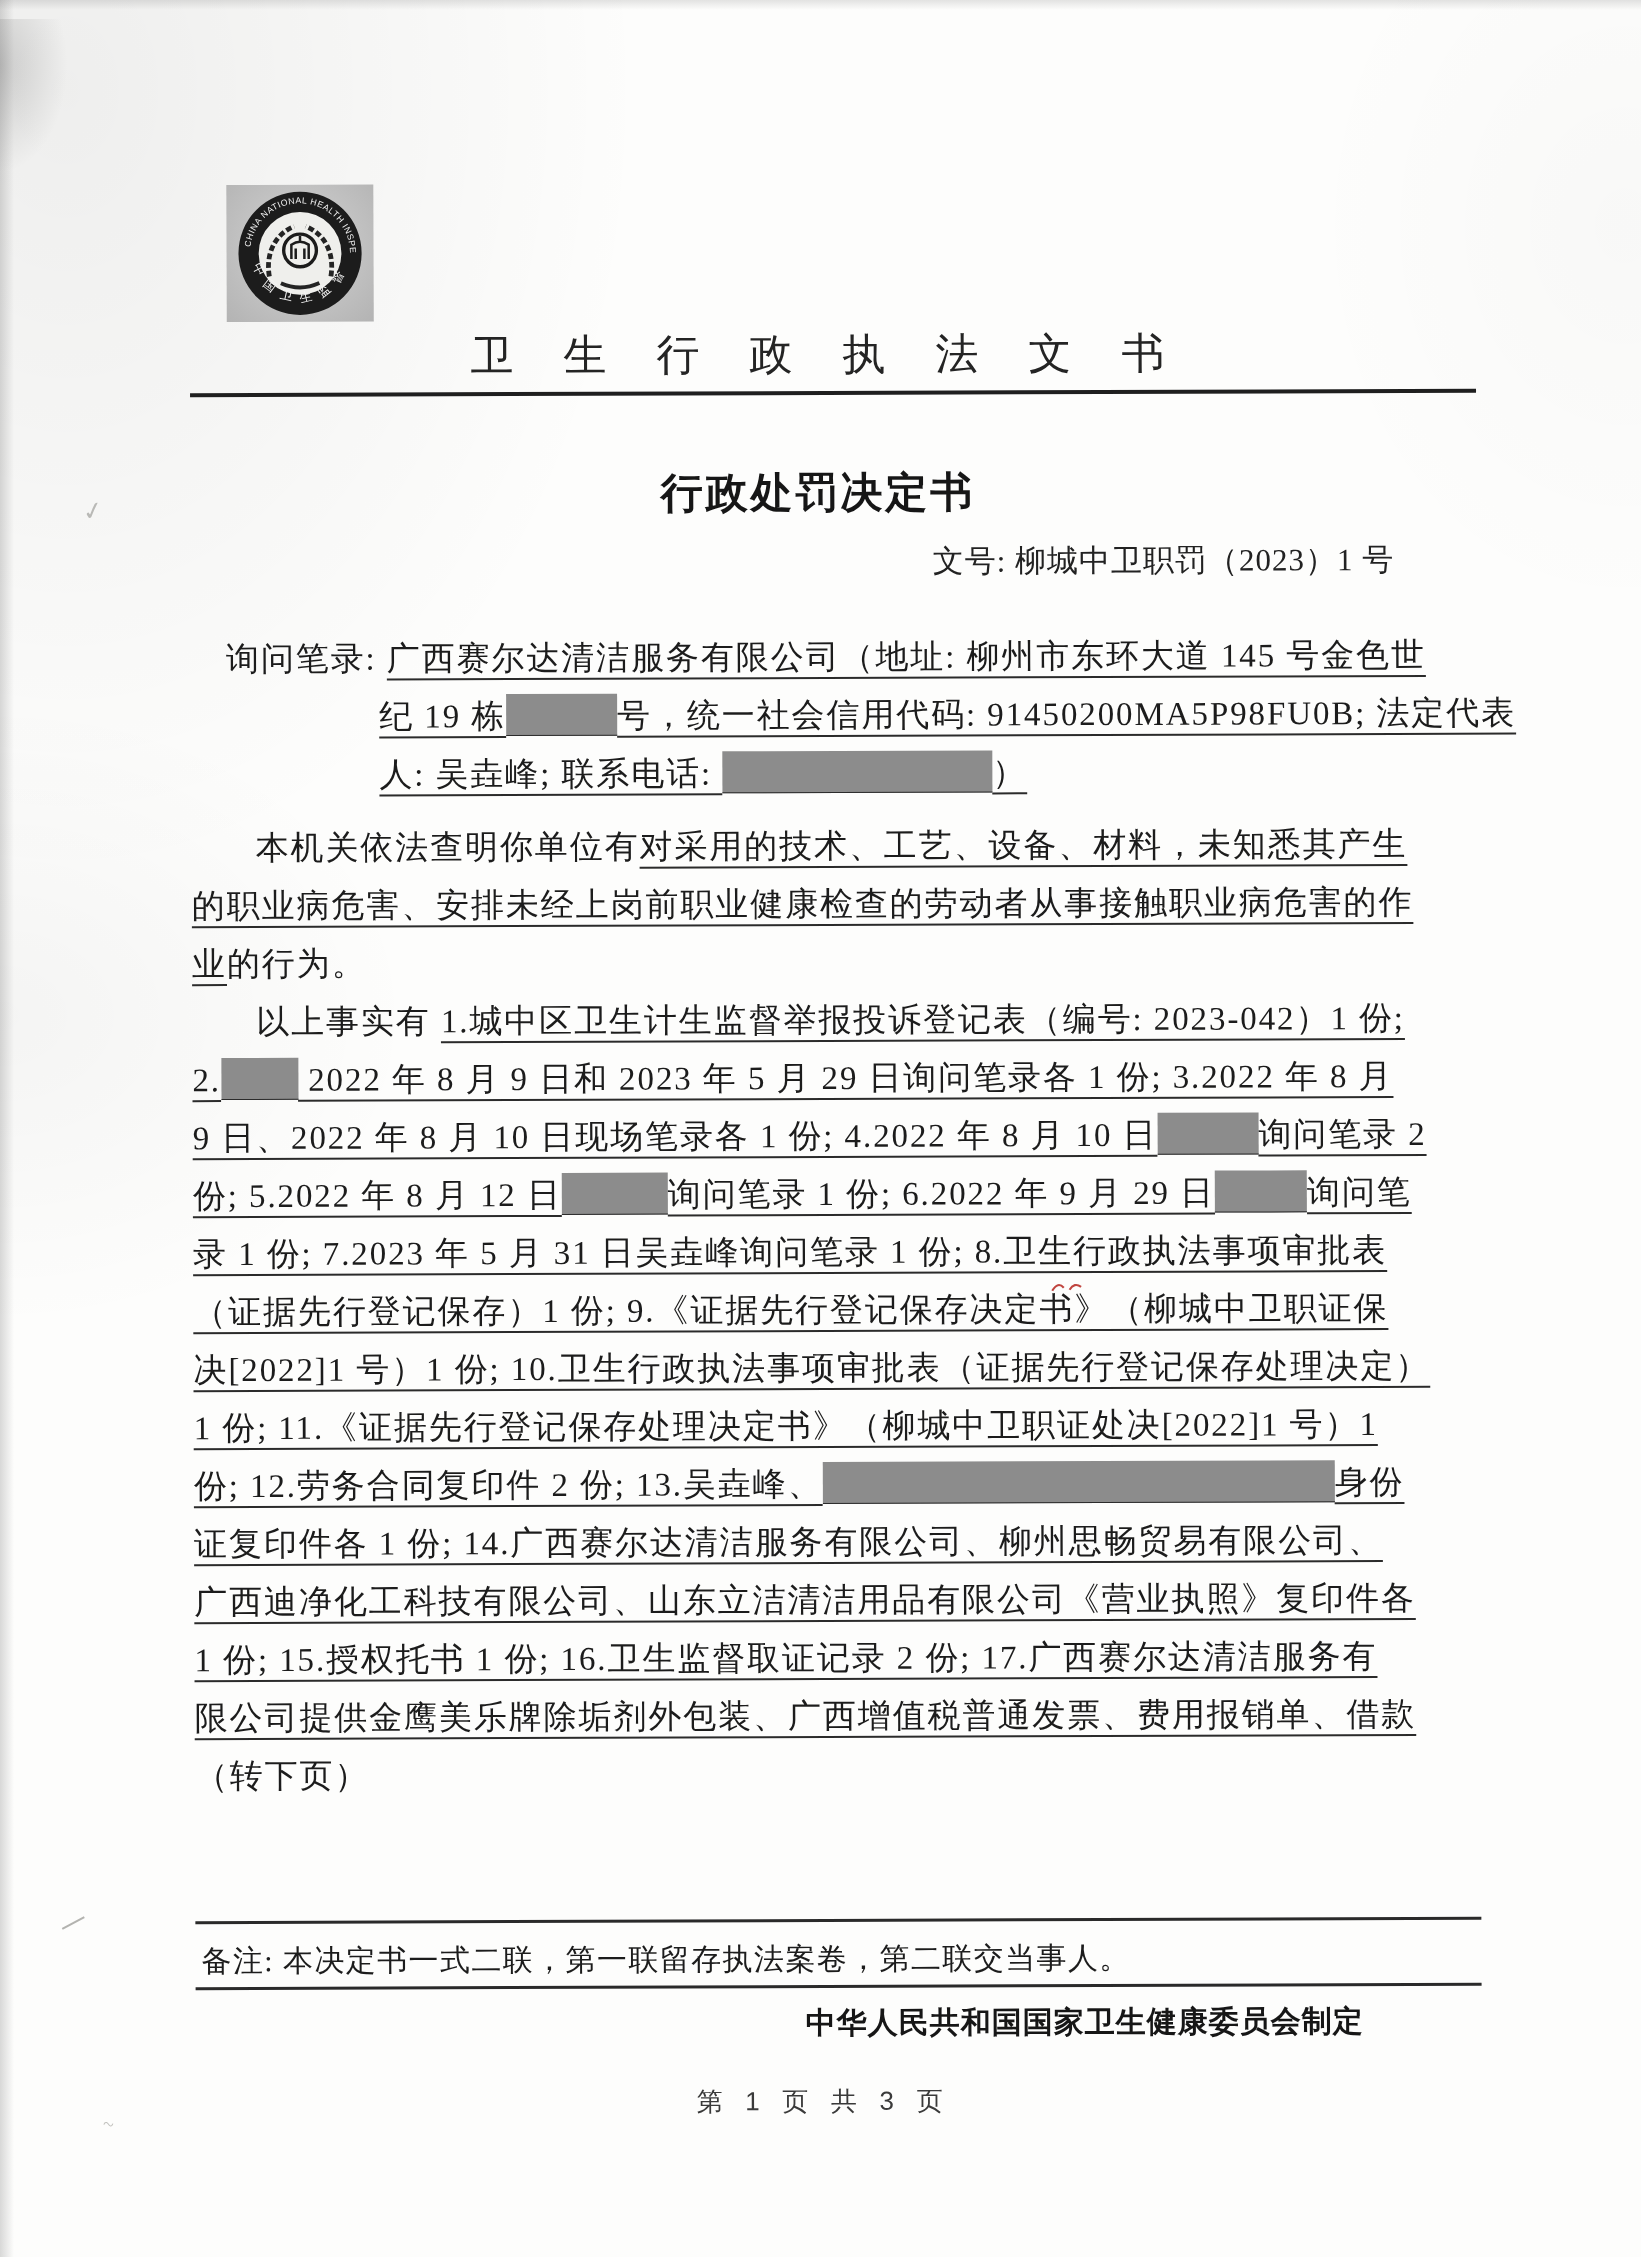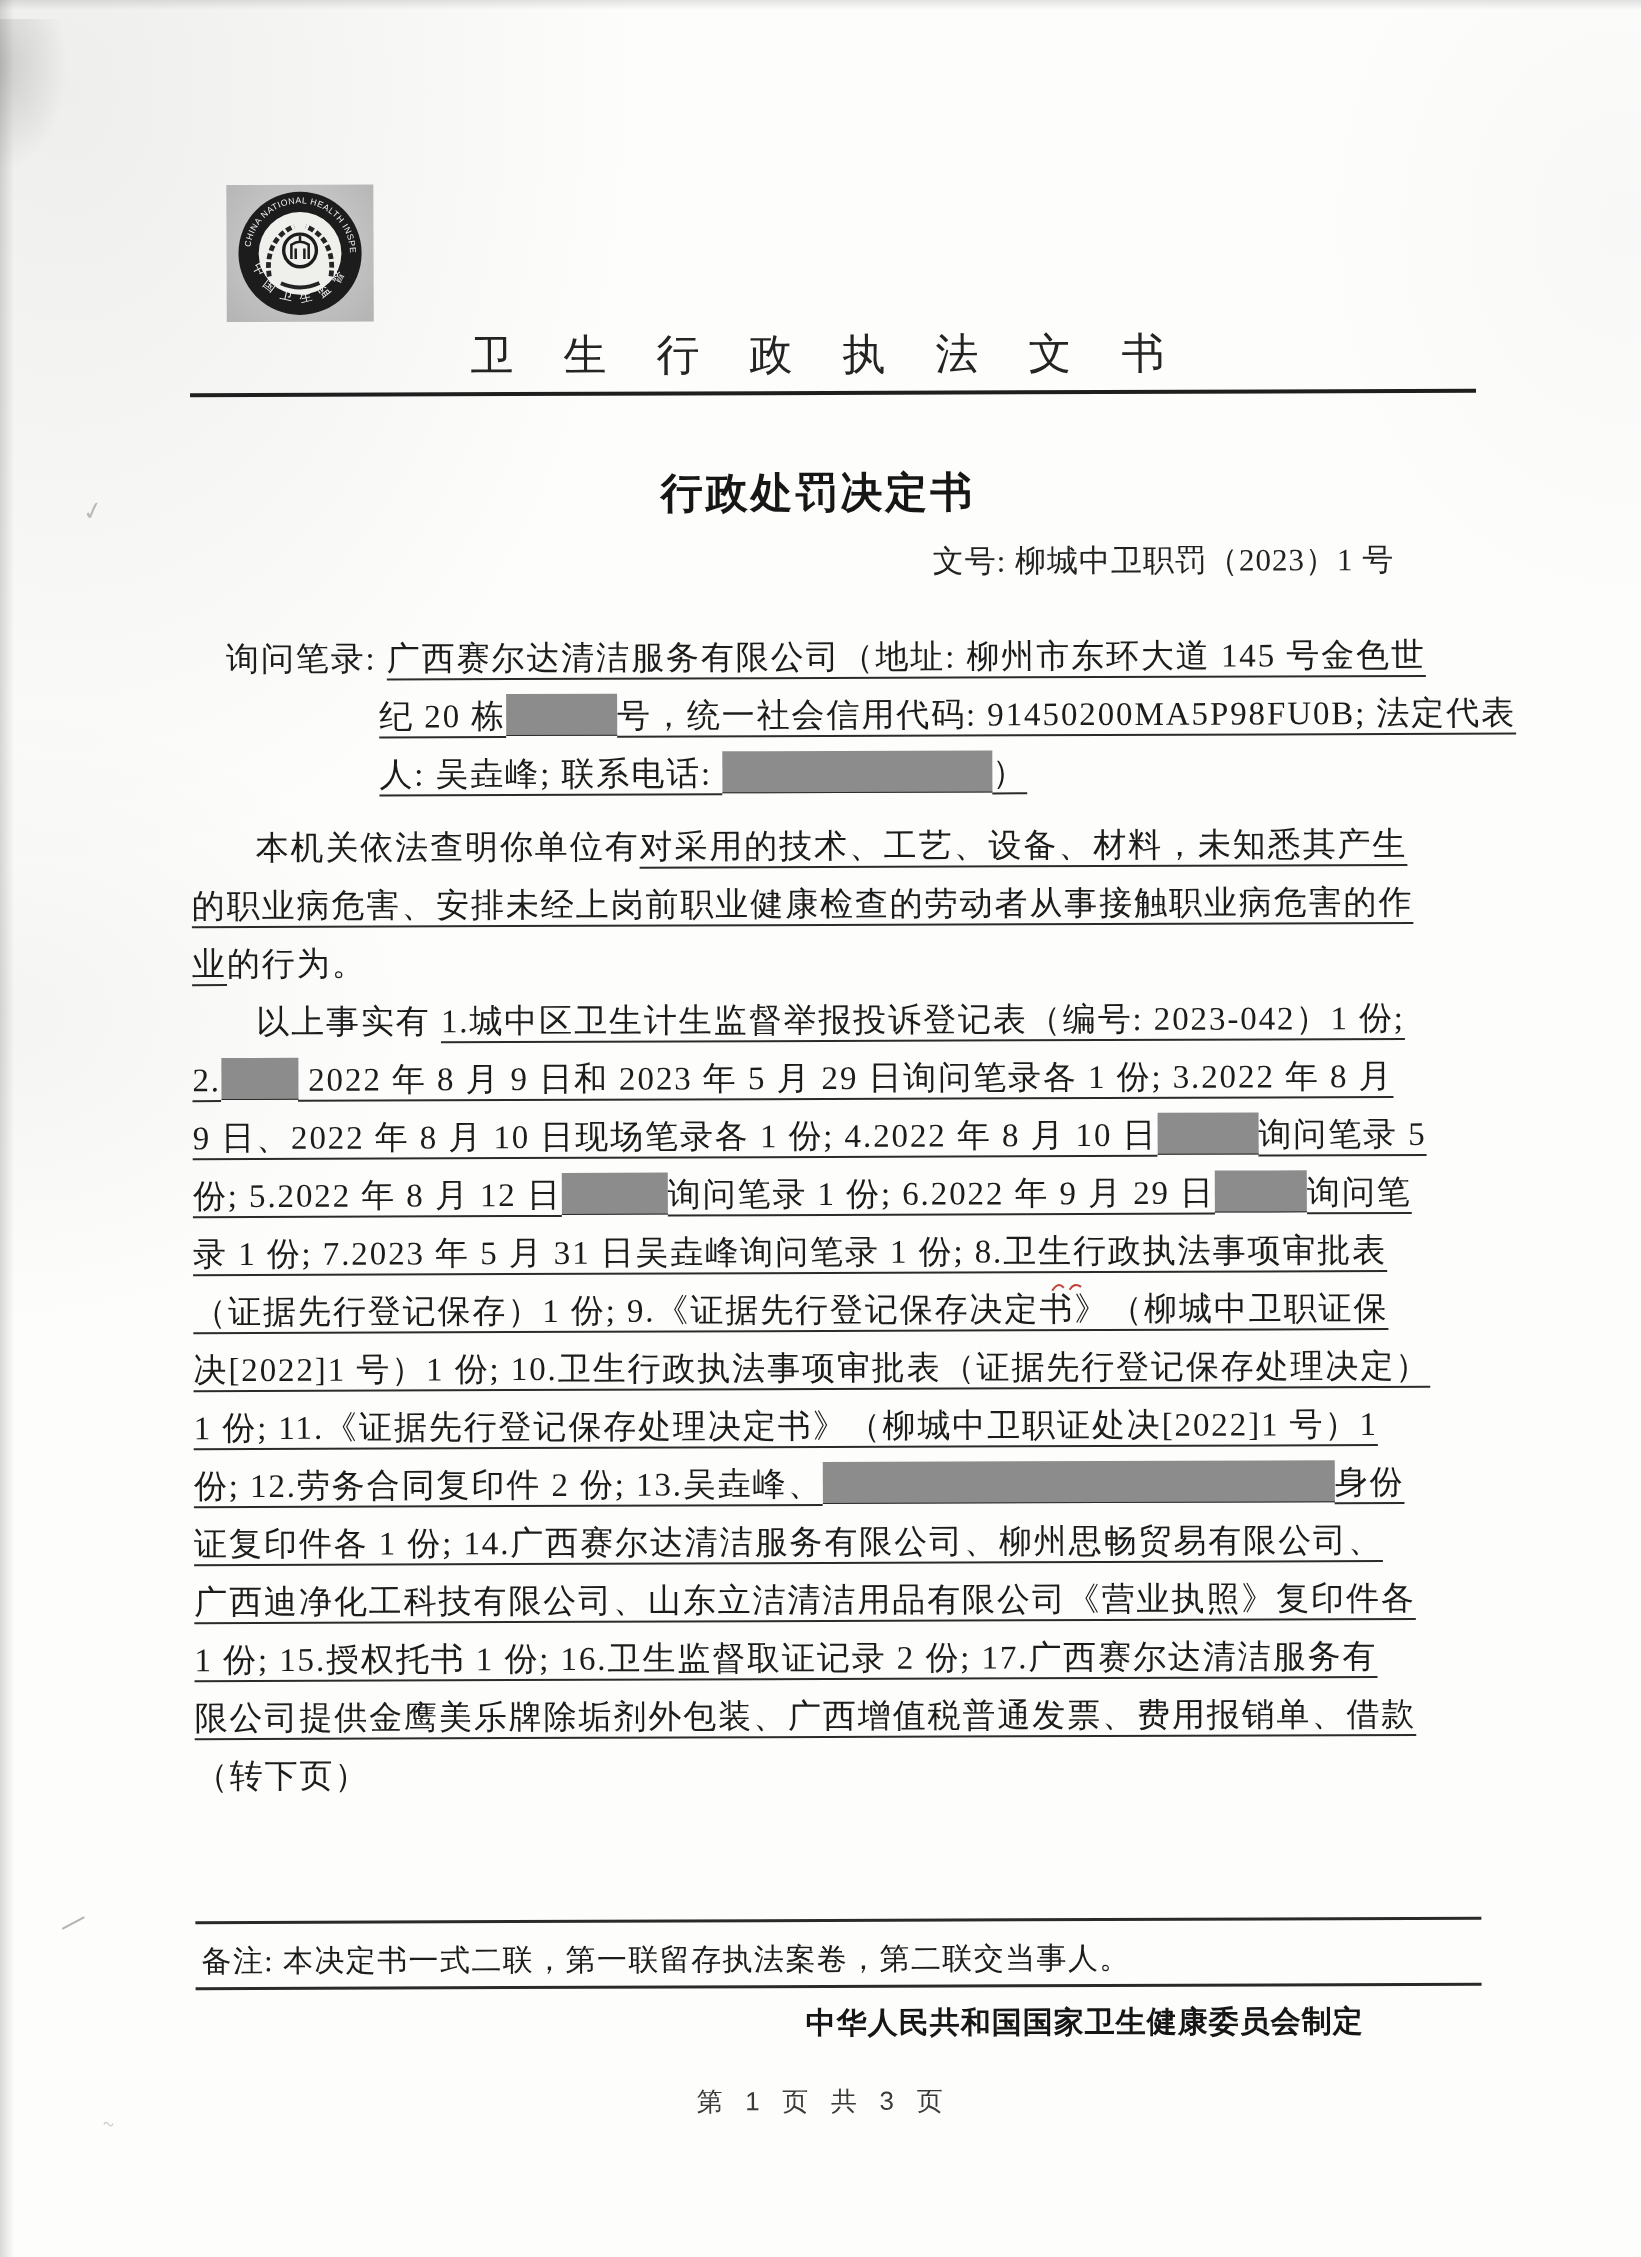--- a/index.html
+++ b/index.html
@@ -105,32 +105,32 @@
 
     <div class="banner">卫生行政执法文书</div>
     <div class="rule-banner"></div>
 
     <div class="doc-title">行政处罚决定书</div>
     <div class="doc-number">文号: 柳城中卫职罚（2023）1 号</div>
 
     <div class="body-block">
         <div class="para">
           <div class="line" style="padding-left: 35px;"><span class="seg">询问笔录: </span><span class="seg u">广西赛尔达清洁服务有限公司（地址: 柳州市东环大道 145 号金色世</span></div>
-          <div class="line" style="padding-left: 188px;"><span class="seg u">纪 20 栋</span><span class="redact u" style="width: 111px;"></span><span class="seg u">号，统一社会信用代码: 91450200MA5P98FU0B; 法定代表</span></div>
+          <div class="line" style="padding-left: 188px;"><span class="seg u">纪 19 栋</span><span class="redact u" style="width: 111px;"></span><span class="seg u">号，统一社会信用代码: 91450200MA5P98FU0B; 法定代表</span></div>
           <div class="line" style="padding-left: 188px;"><span class="seg u">人: 吴垚峰; 联系电话: </span><span class="redact u" style="width: 270px;"></span><span class="seg u">）</span></div>
         </div>
         <div class="para gap">
           <div class="line" style="padding-left: 64px;"><span class="seg">本机关依法查明你单位有</span><span class="seg u">对采用的技术、工艺、设备、材料，未知悉其产生</span></div>
           <div class="line" style="padding-left: 0px;"><span class="seg u">的职业病危害、安排未经上岗前职业健康检查的劳动者从事接触职业病危害的作</span></div>
           <div class="line" style="padding-left: 0px;"><span class="seg u">业</span><span class="seg">的行为。</span></div>
         </div>
         <div class="para">
           <div class="line" style="padding-left: 64px;"><span class="seg">以上事实有 </span><span class="seg u">1.城中区卫生计生监督举报投诉登记表（编号: 2023-042）1 份;</span></div>
           <div class="line" style="padding-left: 0px;"><span class="seg u">2.</span><span class="redact u" style="width: 77px;"></span><span class="seg u"> 2022 年 8 月 9 日和 2023 年 5 月 29 日询问笔录各 1 份; 3.2022 年 8 月</span></div>
-          <div class="line" style="padding-left: 0px;"><span class="seg u">9 日、2022 年 8 月 10 日现场笔录各 1 份; 4.2022 年 8 月 10 日</span><span class="redact u" style="width: 101px;"></span><span class="seg u">询问笔录 5</span></div>
+          <div class="line" style="padding-left: 0px;"><span class="seg u">9 日、2022 年 8 月 10 日现场笔录各 1 份; 4.2022 年 8 月 10 日</span><span class="redact u" style="width: 101px;"></span><span class="seg u">询问笔录 2</span></div>
           <div class="line" style="padding-left: 0px;"><span class="seg u">份; 5.2022 年 8 月 12 日</span><span class="redact u" style="width: 106px;"></span><span class="seg u">询问笔录 1 份; 6.2022 年 9 月 29 日</span><span class="redact u" style="width: 92px;"></span><span class="seg u">询问笔</span></div>
           <div class="line" style="padding-left: 0px;"><span class="seg u">录 1 份; 7.2023 年 5 月 31 日吴垚峰询问笔录 1 份; 8.卫生行政执法事项审批表</span></div>
           <div class="line" style="padding-left: 0px;"><span class="seg u">（证据先行登记保存）1 份; 9.《证据先行登记保存决定书》（柳城中卫职证保</span></div>
           <div class="line" style="padding-left: 0px;"><span class="seg u">决[2022]1 号）1 份; 10.卫生行政执法事项审批表（证据先行登记保存处理决定）</span></div>
           <div class="line" style="padding-left: 0px;"><span class="seg u">1 份; 11.《证据先行登记保存处理决定书》（柳城中卫职证处决[2022]1 号）1</span></div>
           <div class="line" style="padding-left: 0px;"><span class="seg u">份; 12.劳务合同复印件 2 份; 13.吴垚峰、</span><span class="redact u" style="width: 512px;"></span><span class="seg u">身份</span></div>
           <div class="line" style="padding-left: 0px;"><span class="seg u">证复印件各 1 份; 14.广西赛尔达清洁服务有限公司、柳州思畅贸易有限公司、</span></div>
           <div class="line" style="padding-left: 0px;"><span class="seg u">广西迪净化工科技有限公司、山东立洁清洁用品有限公司《营业执照》复印件各</span></div>
           <div class="line" style="padding-left: 0px;"><span class="seg u">1 份; 15.授权托书 1 份; 16.卫生监督取证记录 2 份; 17.广西赛尔达清洁服务有</span></div>
           <div class="line" style="padding-left: 0px;"><span class="seg u">限公司提供金鹰美乐牌除垢剂外包装、广西增值税普通发票、费用报销单、借款</span></div>

